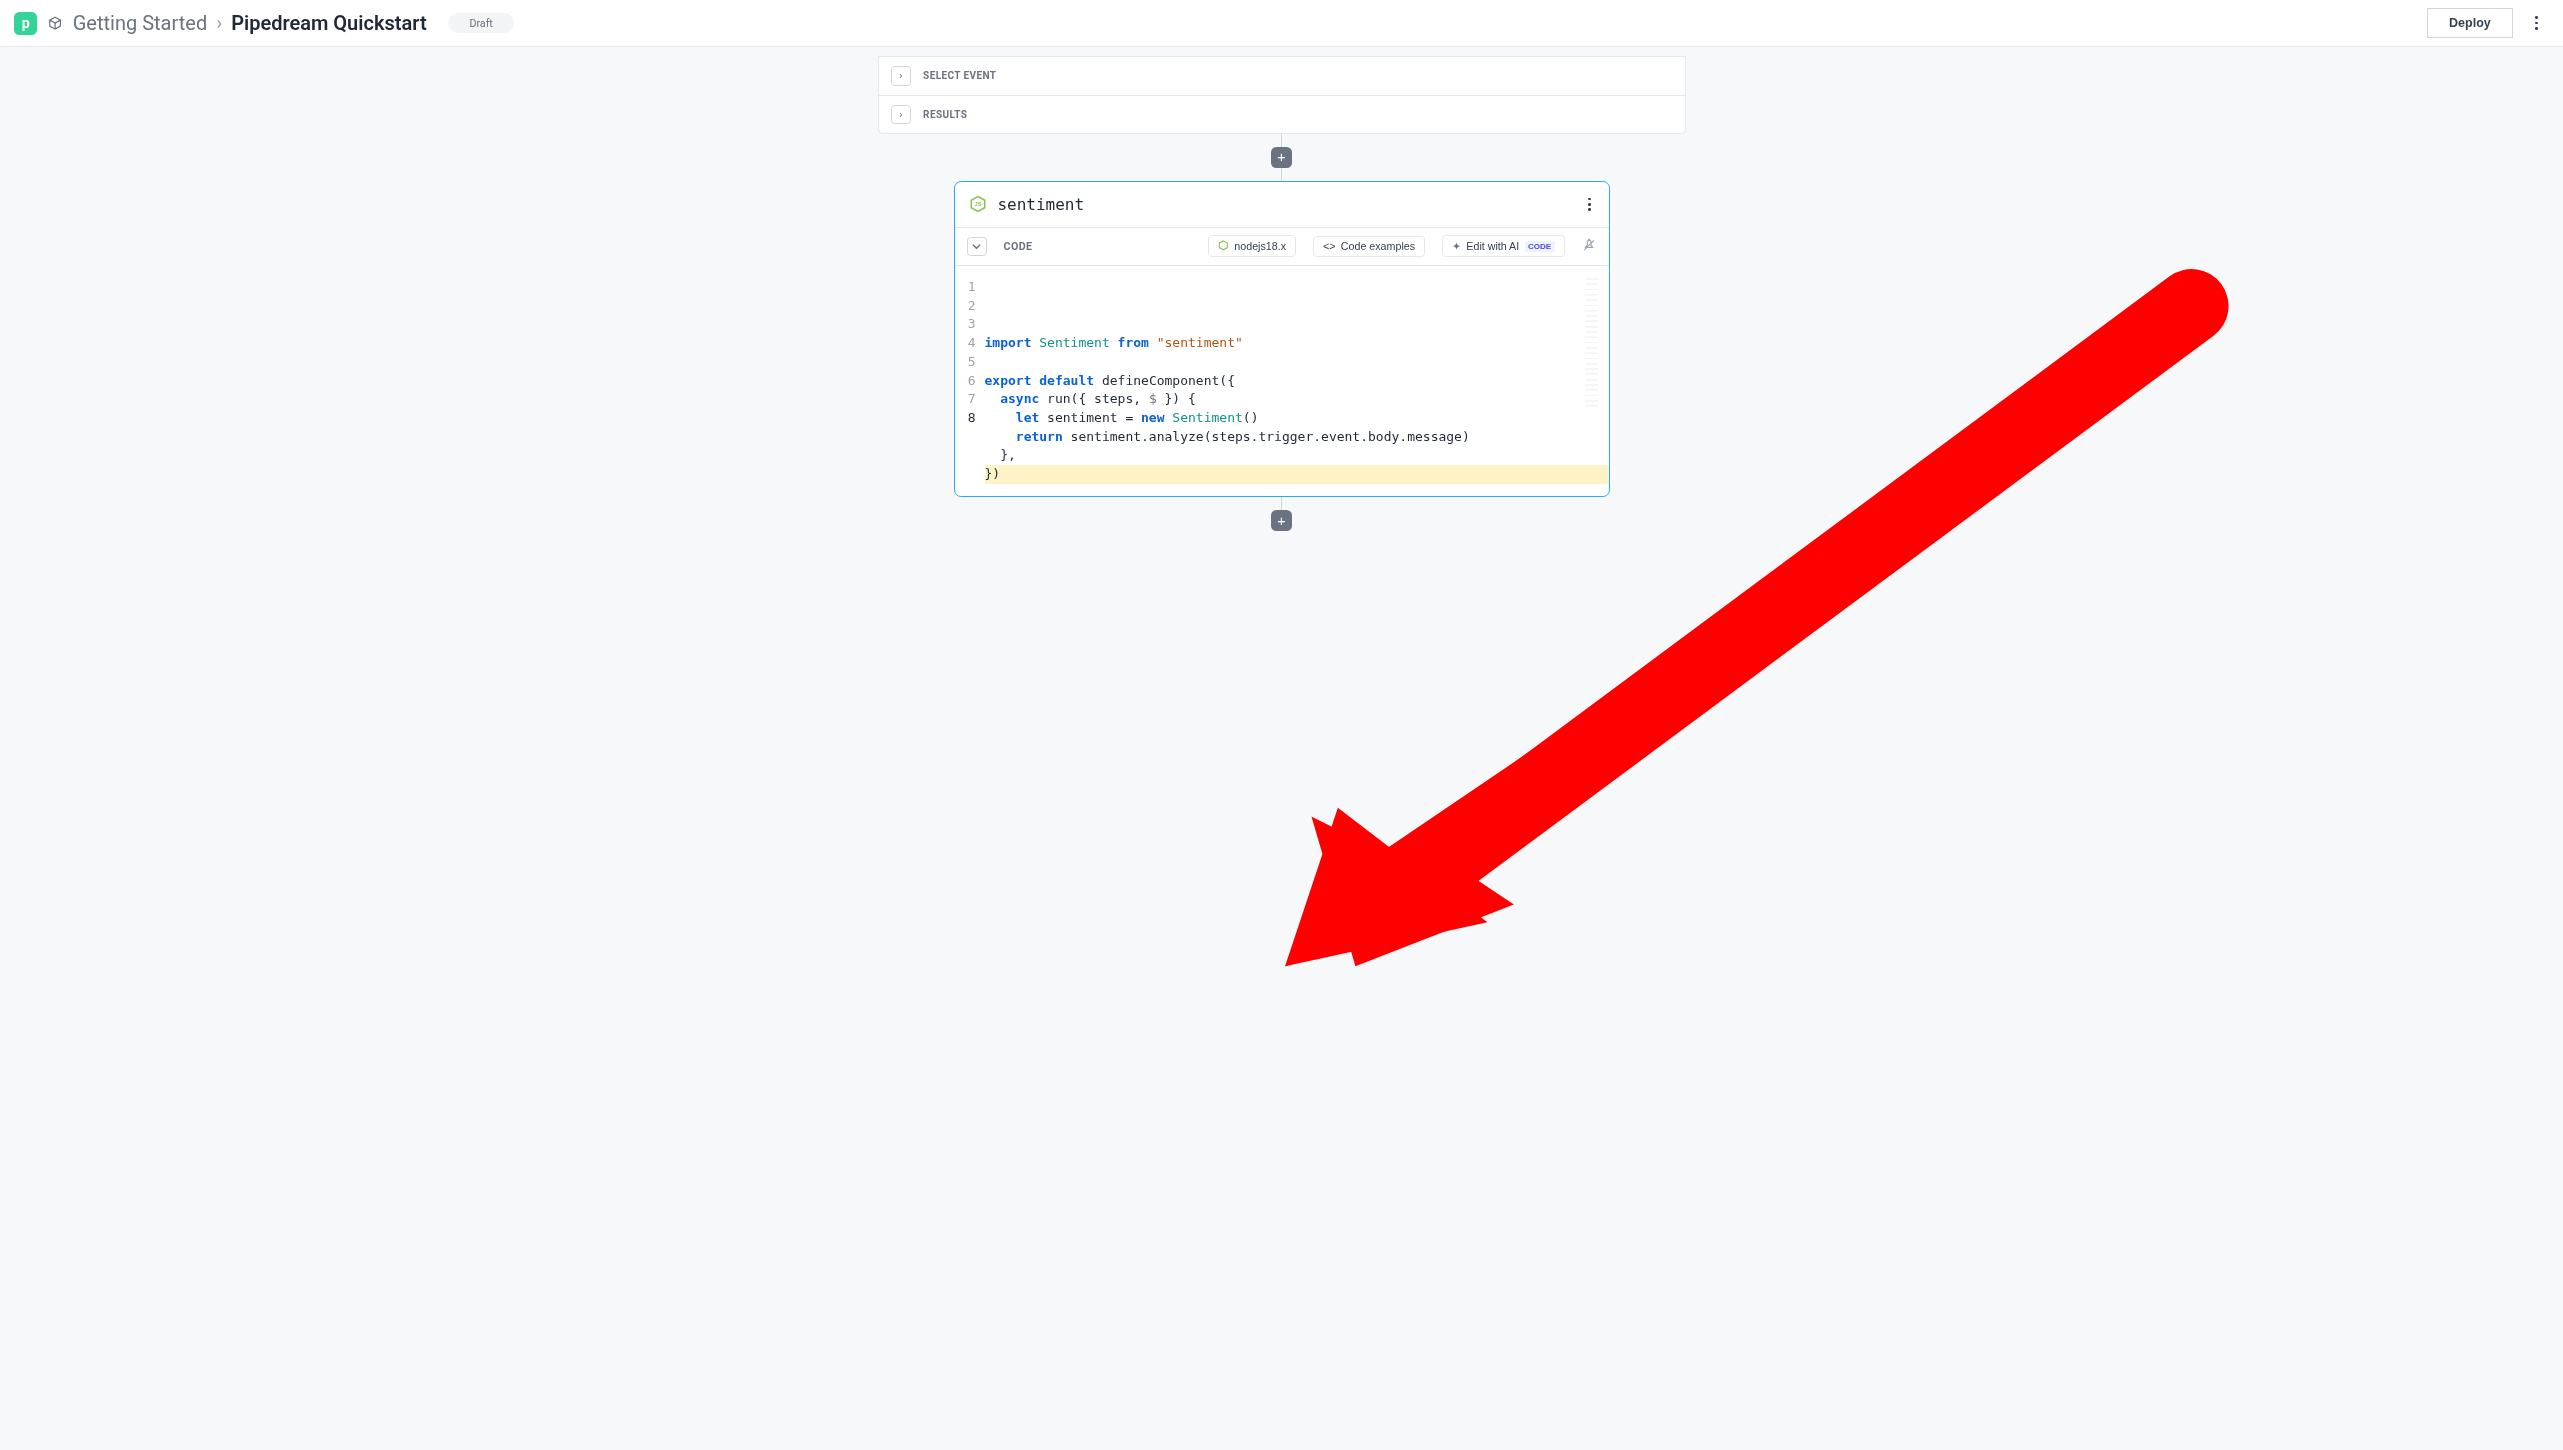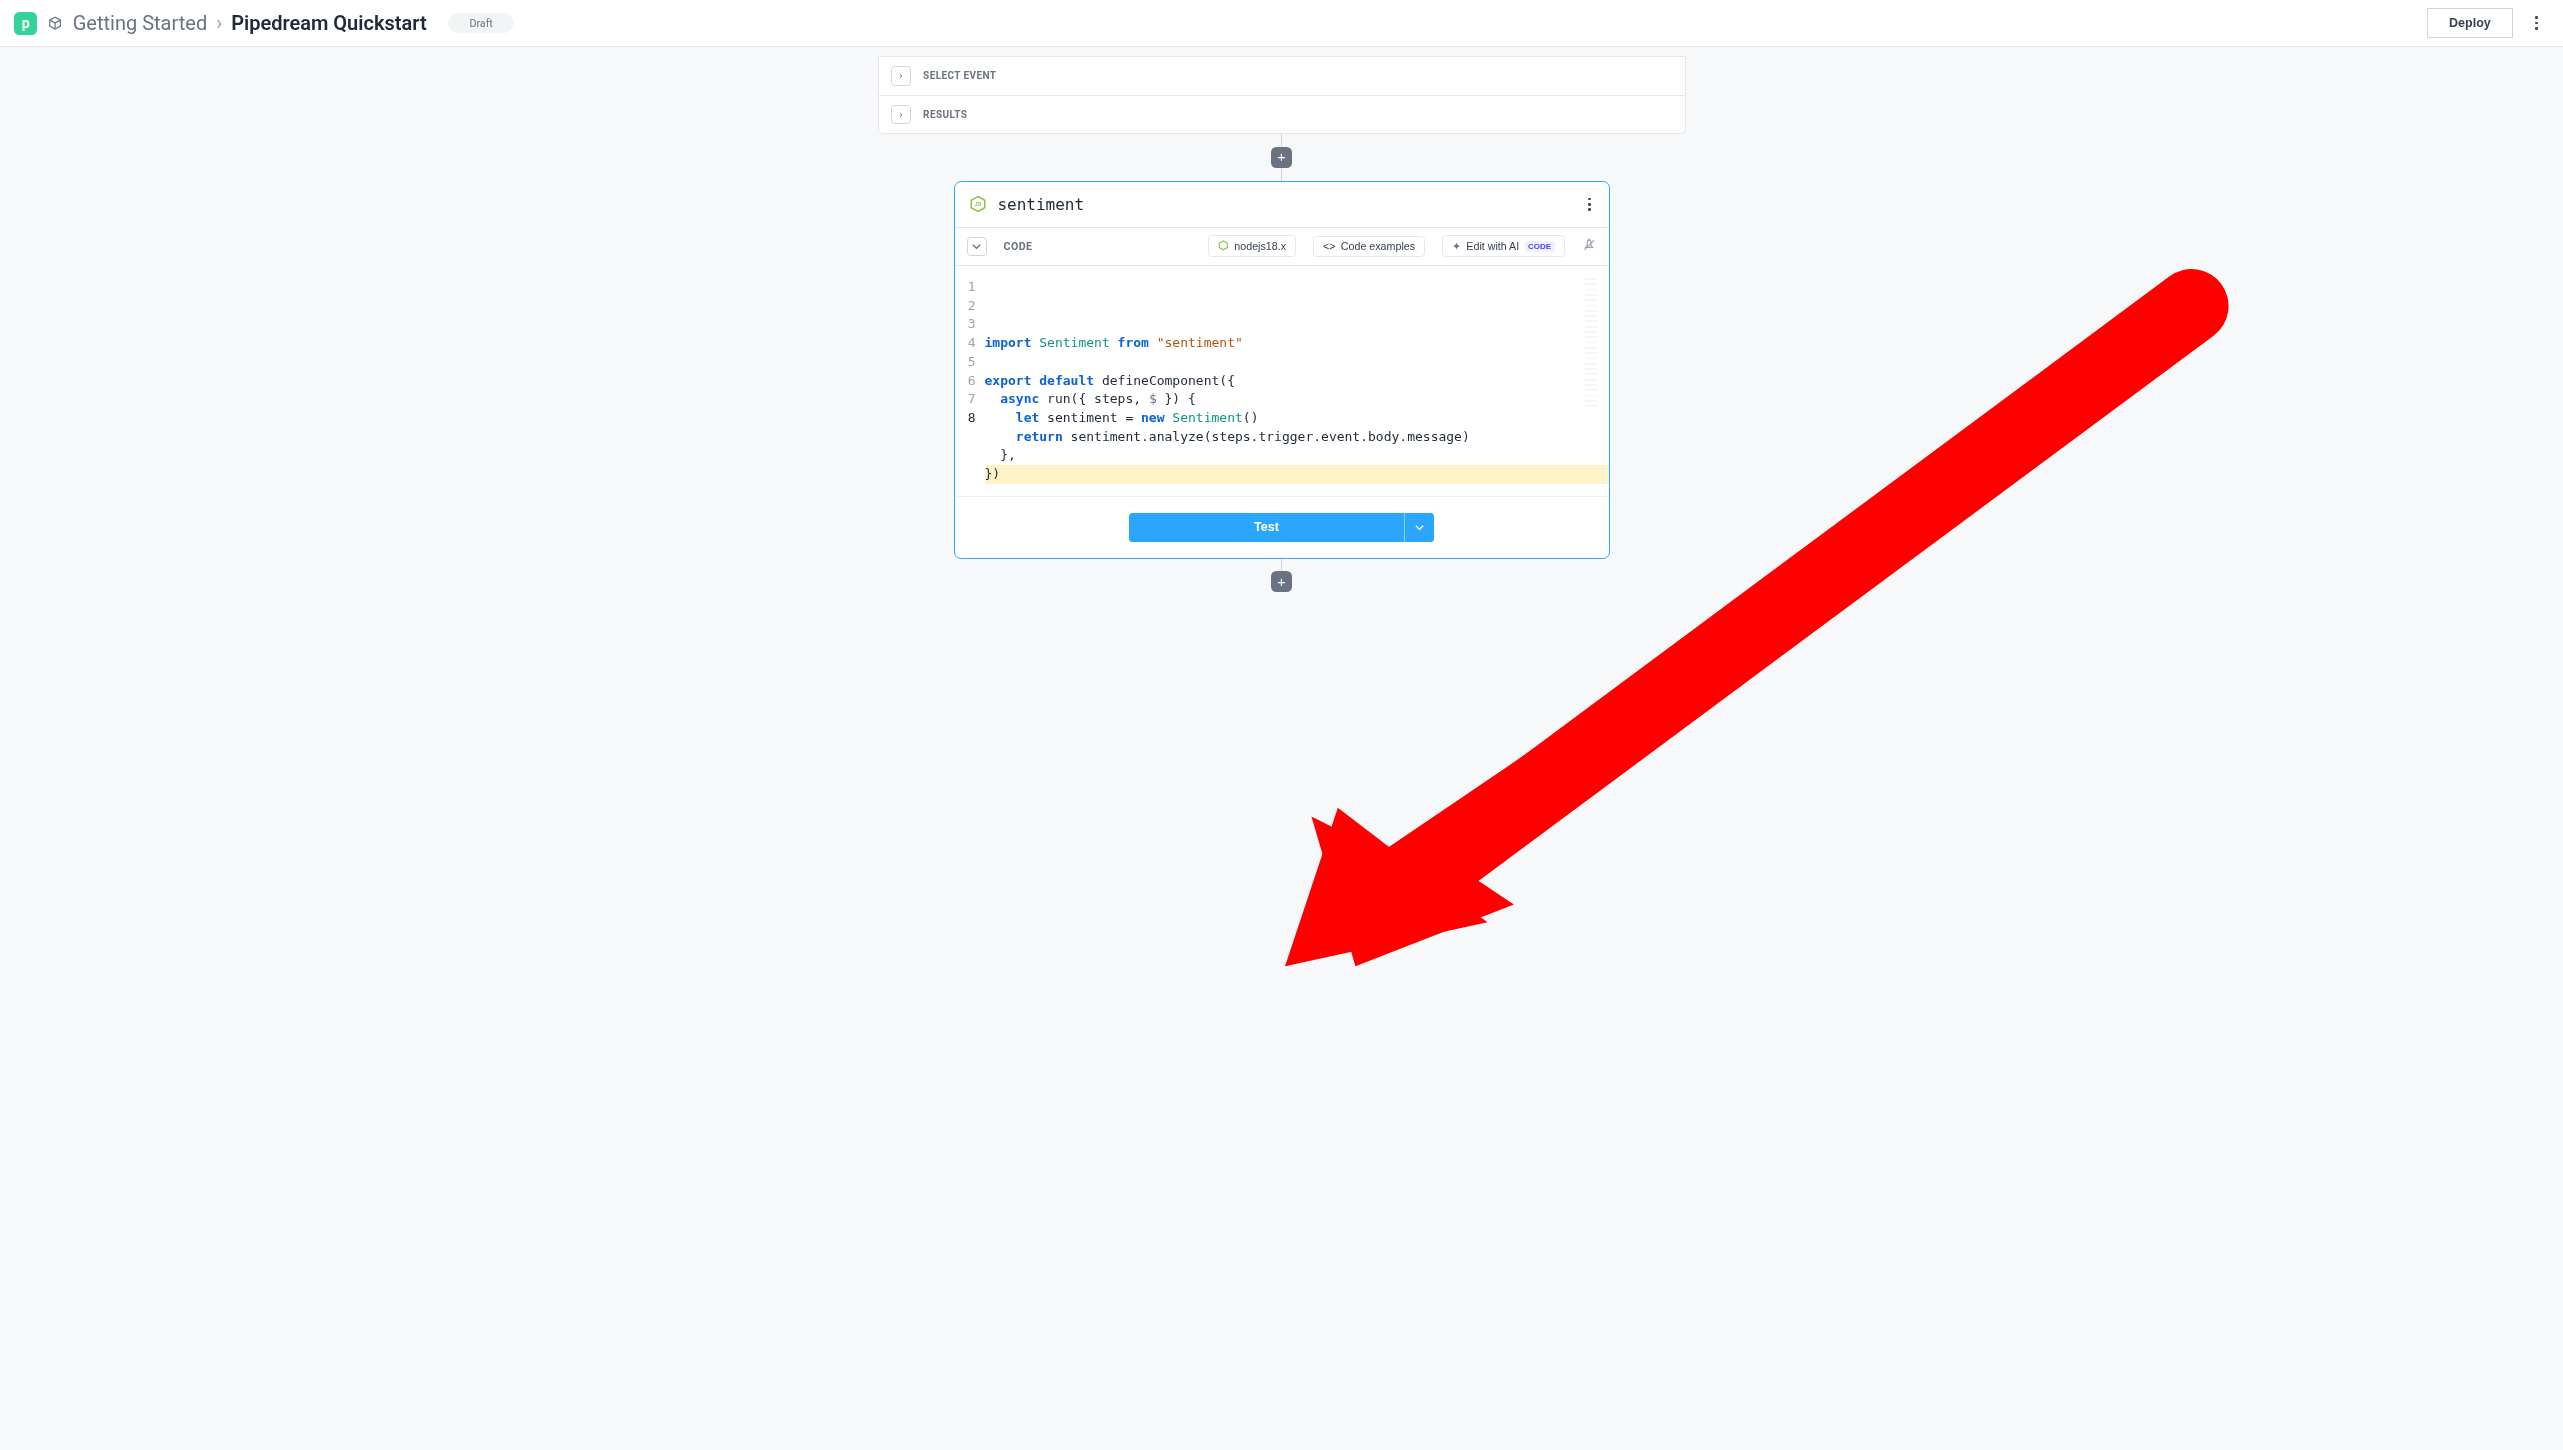--- a/index.html
+++ b/index.html
@@ -359,30 +359,20 @@
           <span class="ln">5</span>
           <span class="ln">6</span>
           <span class="ln">7</span>
           <span class="ln active">8</span>
         </div>
       <div class="code" id="codebody">
         <div class="minimap"></div>
       <span class="codeline"><span class="kw">import</span> <span class="id">Sentiment</span> <span class="kw">from</span> <span class="str">"sentiment"</span></span><span class="codeline">&nbsp;</span><span class="codeline"><span class="kw">export</span> <span class="kw">default</span> <span class="def">defineComponent({</span></span><span class="codeline">  <span class="kw">async</span> run({ steps, <span class="dol">$</span> }) {</span><span class="codeline">    <span class="kw">let</span> sentiment = <span class="new">new</span> <span class="id">Sentiment</span>()</span><span class="codeline">    <span class="kw">return</span> sentiment.analyze(steps.trigger.event.body.message)</span><span class="codeline">  },</span><span class="codeline hl">})</span></div>
     </div>
 
-    <div class="test-zone">
-      <div class="test-btn-group">
-        <button class="test-btn">Test</button>
-        <button class="test-caret">
-          <svg width="9" height="9" viewBox="0 0 10 10">
-              <path d="M1 3 L5 7 L9 3" stroke="#fff" stroke-width="1.5" fill="none"></path>
-            </svg>
-        </button>
-      </div>
-    </div>
   </div>
 
   <div class="connector short"></div>
   <button class="plus-btn">+</button>
 
 </div>
 
 <div class="arrow-wrap">
   <svg viewBox="0 0 1456 816">
     <defs></defs>

